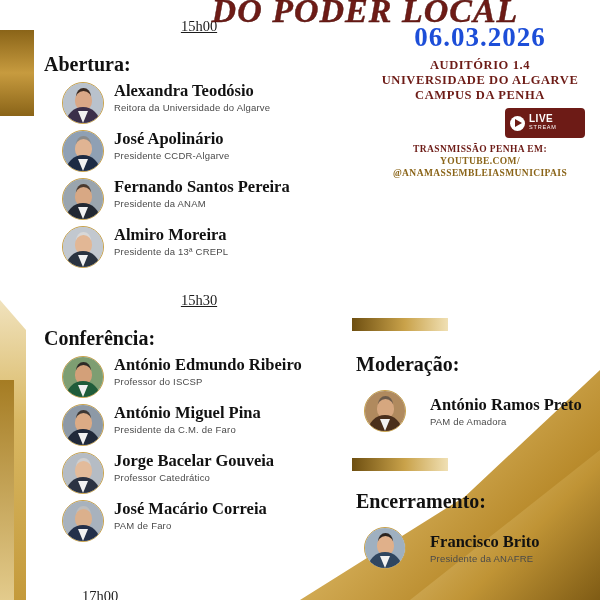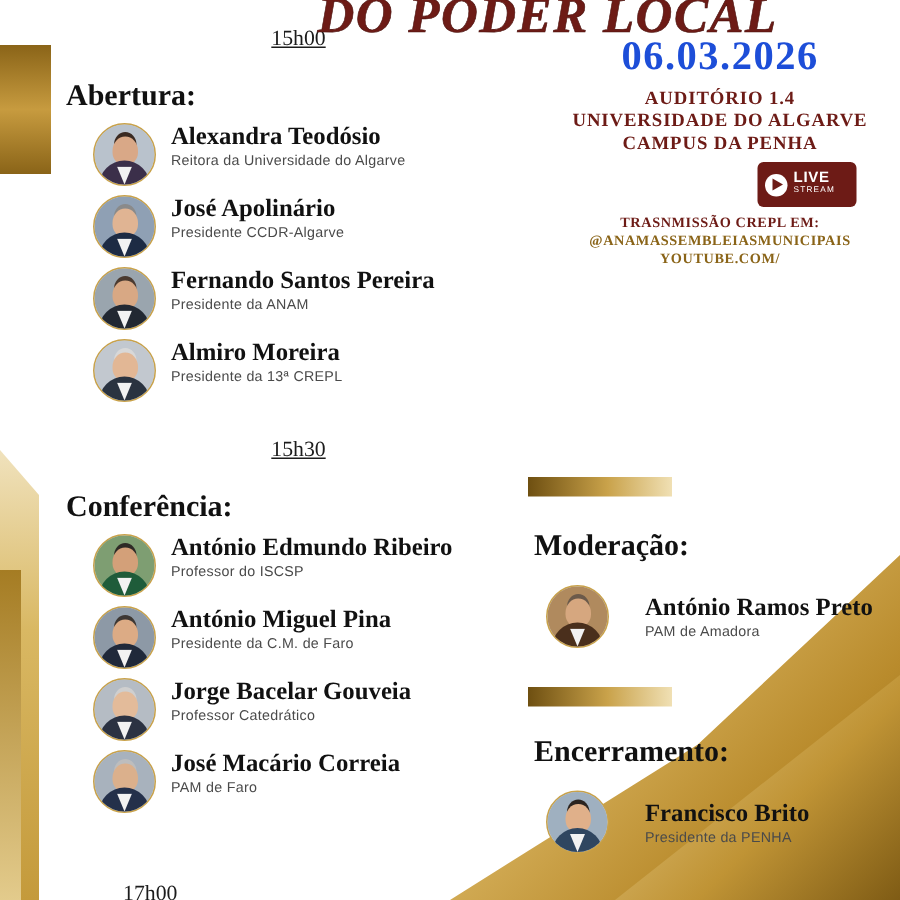--- a/index.html
+++ b/index.html
@@ -79,21 +79,21 @@
   .venue {
     position: absolute; left: 380px; top: 58px; width: 200px;
     text-align: center;
     font-family: "Liberation Serif", serif;
     font-size: 12.5px; line-height: 15px;
     letter-spacing: .6px;
     color: #6d1b16; font-weight: bold;
   }
   .live-badge {
     position: absolute; left: 505px; top: 108px;
-    width: 66px; height: 26px;
+    width: 80px; height: 26px;
     background: #6d1b16; border-radius: 4px;
     display: flex; align-items: center; gap: 4px;
     padding: 15px 5px;
   }
   .live-circle {
     width: 15px; height: 15px; border-radius: 50%;
     background: #fff; position: relative;
   }
   .live-circle::after {
     content: ""; position: absolute; left: 5px; top: 3.5px;
@@ -207,23 +207,23 @@
 
   <div class="live-badge">
     <span class="live-circle"></span>
     <span class="live-txt">
       <div class="l1">LIVE</div>
       <div class="l2">STREAM</div>
     </span>
   </div>
 
   <div class="stream-info">
-    <div>TRASNMISSÃO CREPL EM:</div>
+    <div>TRASNMISSÃO PENHA EM:</div>
+    <div class="yt">YOUTUBE.COM/</div>
     <div class="yt">@ANAMASSEMBLEIASMUNICIPAIS</div>
-    <div class="yt">YOUTUBE.COM/</div>
   </div>
 </div>
 
 <div class="col-left">
 
   <div style="height:18px"></div>
   <div class="time">15h00</div>
   <div class="section-title">Abertura:</div>
 
   <div class="person">
@@ -359,16 +359,16 @@
 
   <div class="r-person" style="margin-top:14px">
     <div class="avatar">
       <div class="bg" style="background: rgb(159, 176, 192);"></div>
       <div class="head" style="background: rgb(224, 176, 138); box-shadow: rgb(43, 36, 32) 0px -4px 0px -1px;"></div>
       <div class="body" style="background: rgb(47, 70, 96);"></div>
       <div class="collar"></div>
     </div>
     <div>
       <div class="p-name">Francisco Brito</div>
-      <div class="p-role">Presidente da PENHA</div>
+      <div class="p-role">Presidente da ANAFRE</div>
     </div>
   </div>
 </div>
 
 </body></html>

